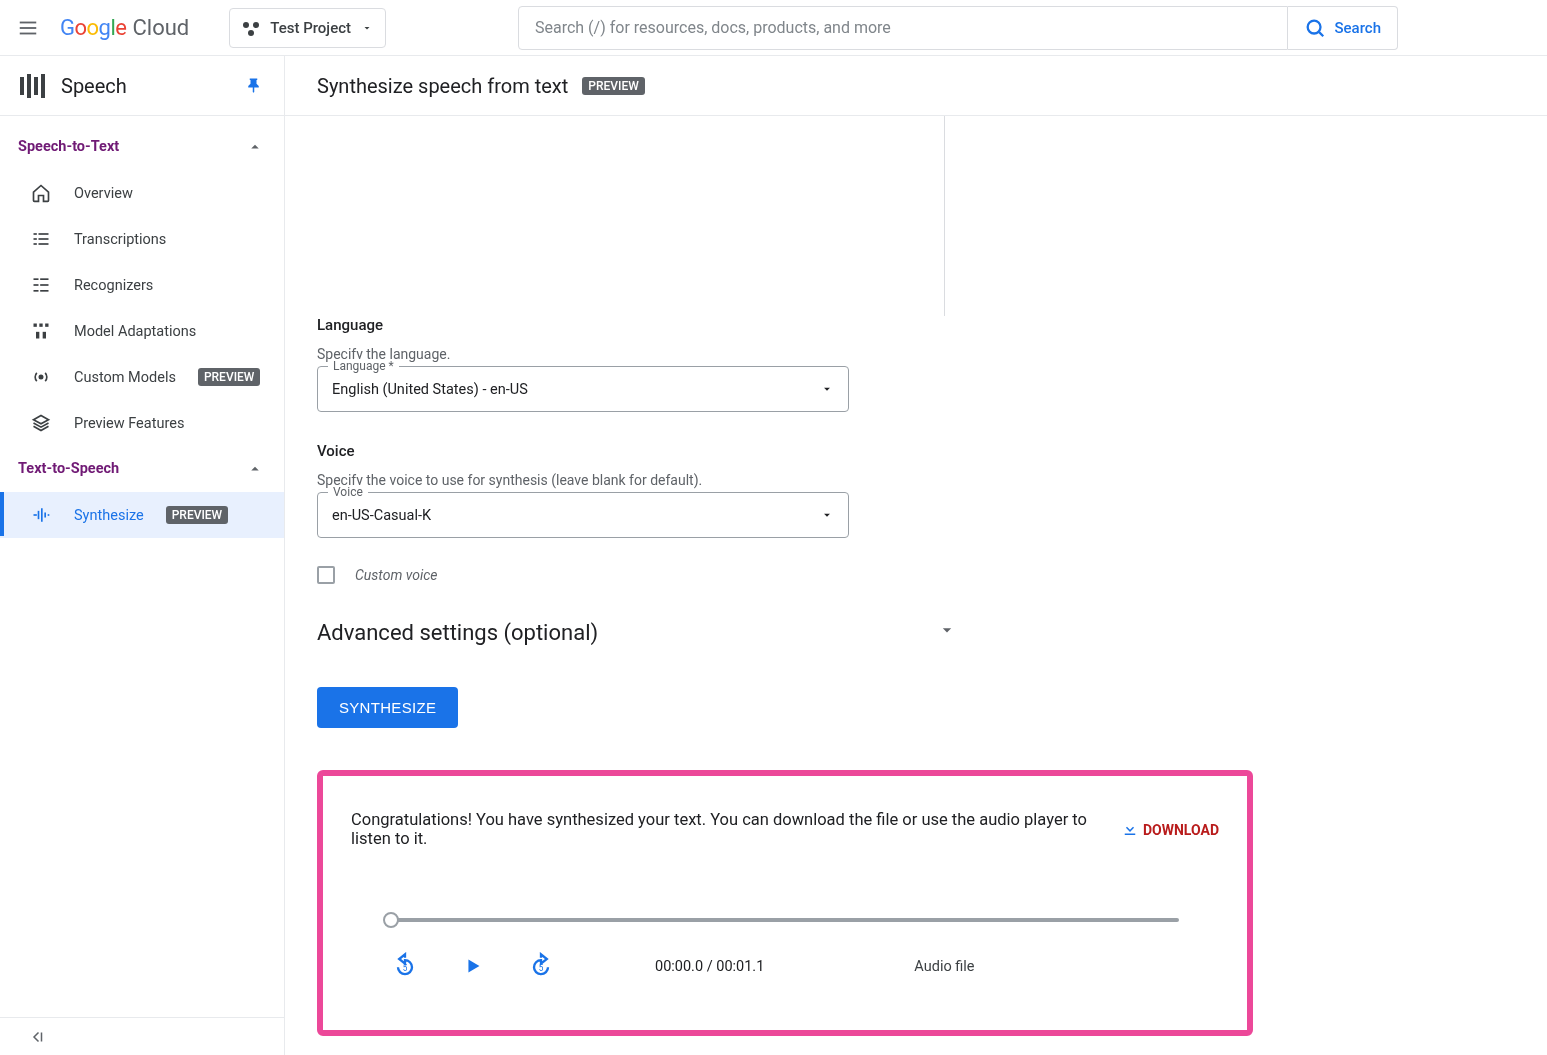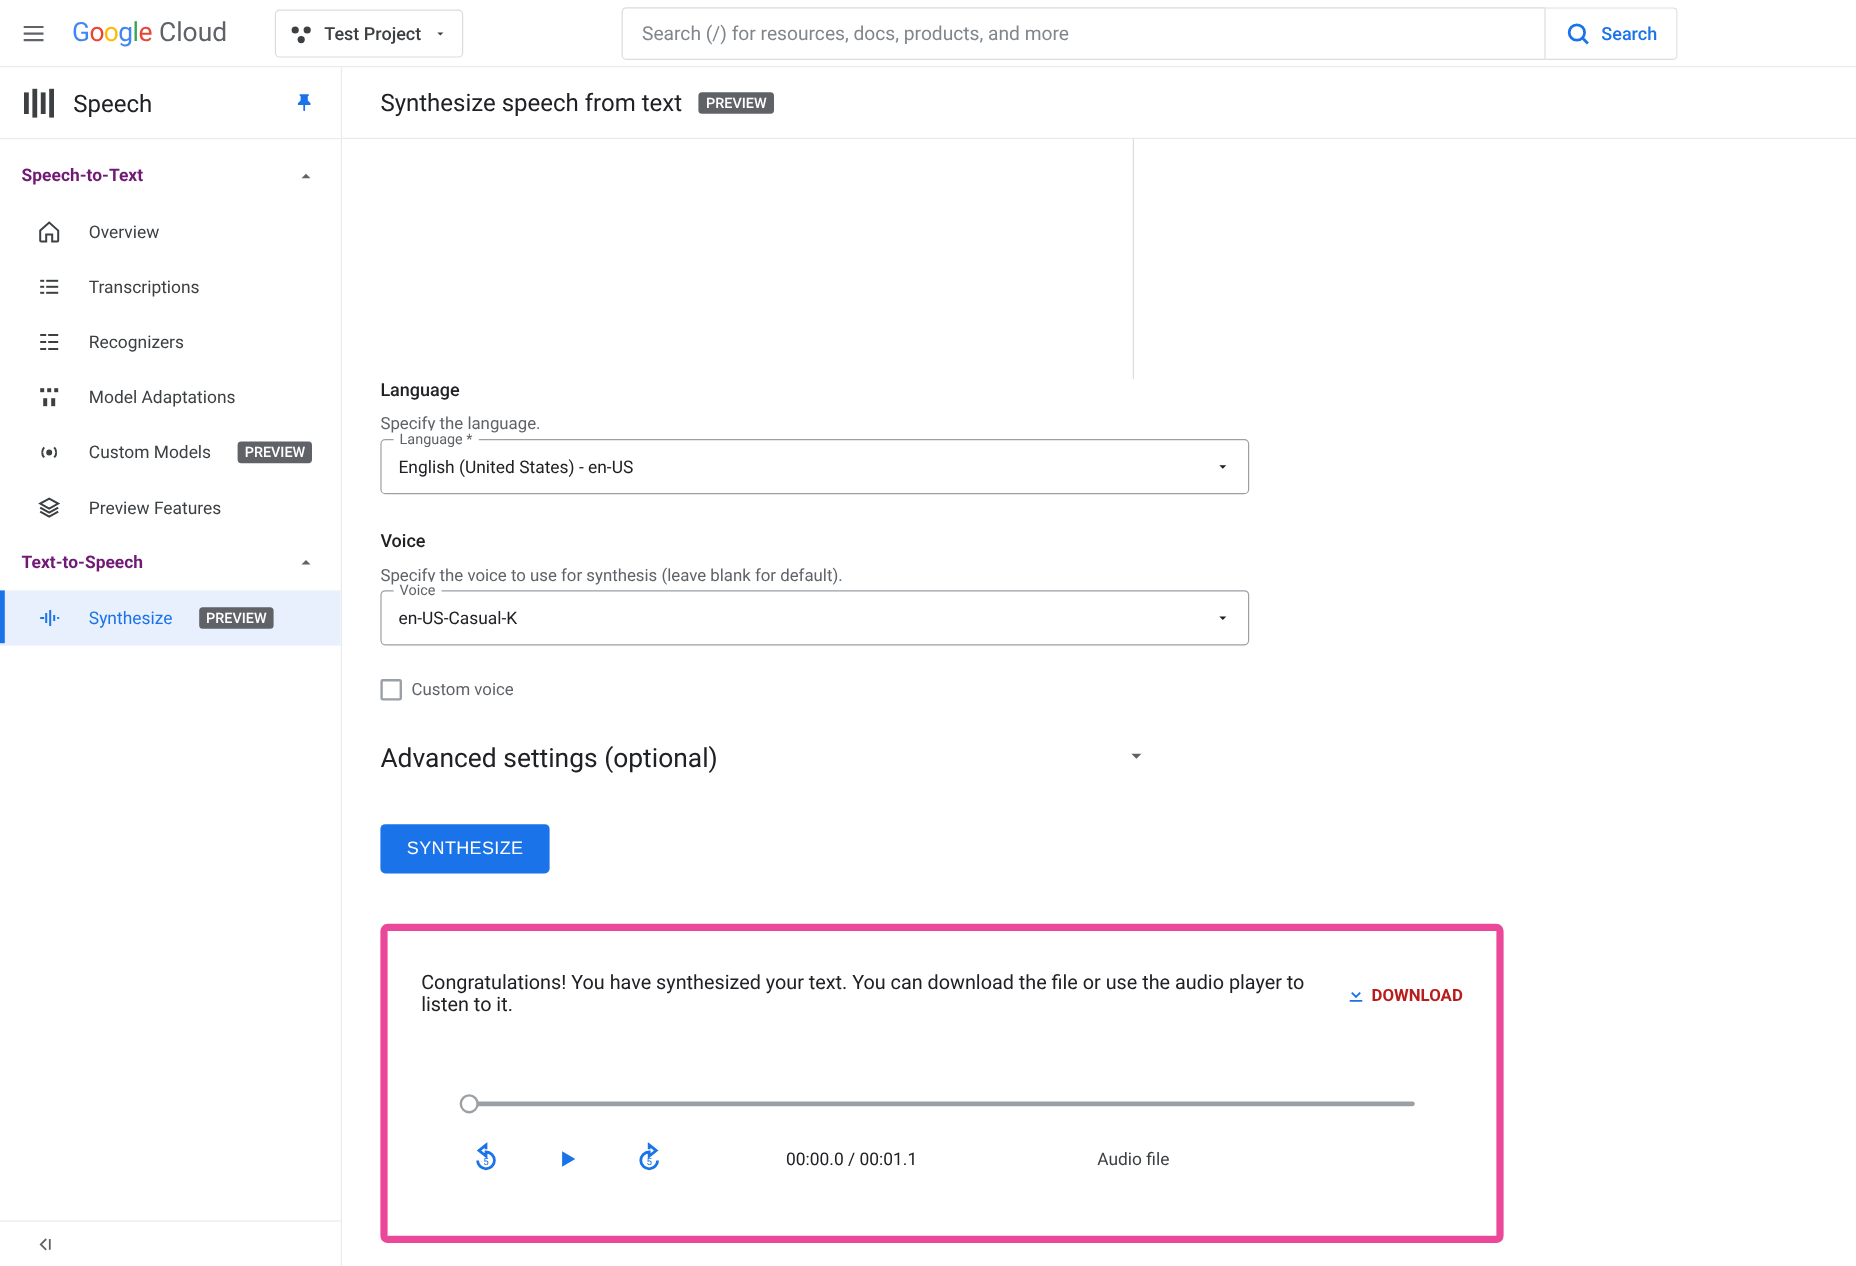--- a/index.html
+++ b/index.html
@@ -146,30 +146,30 @@
   .section-title { font-weight:500; font-size:15px; margin-top:0;}
   .section-desc { color:#5f6368; font-size:14px; margin-top:12px;}
   .field {
     position:relative;
     border:1px solid #9aa0a6;
     border-radius:4px;
     height:46px;
     display:flex; align-items:center; justify-content:space-between;
     padding: 0 14px;
     margin-top: 4px;
-    width: 724px;
+    width: 532px;
     cursor:pointer;
     font-size:14.5px;
   }
   .field-legend {
     position:absolute; top:-8px; left:10px; background:#fff;
     padding:0 5px; font-size:12px; color:#5f6368;
   }
   .voice-gap { margin-top: 30px;}
-  .checkbox-row { display:flex; align-items:center; gap:8px; margin-top:28px; color:#5f6368;}
+  .checkbox-row { display:flex; align-items:center; gap:20px; margin-top:28px; color:#5f6368;font-style:italic;}
   .checkbox { width:18px; height:18px; border:2px solid #9aa0a6; border-radius:2px;}
   .adv-row {
     display:flex; align-items:flex-start; justify-content:space-between;
     width:640px; margin-top:36px; cursor:pointer;
   }
   .adv-row h2 { font-size:22px; font-weight:400;}
   .primary-btn {
     background:#1a73e8; color:#fff; border:none;
     padding: 12px 22px; border-radius:4px;
     font-size:15px; font-weight:500; letter-spacing:0.3px;

